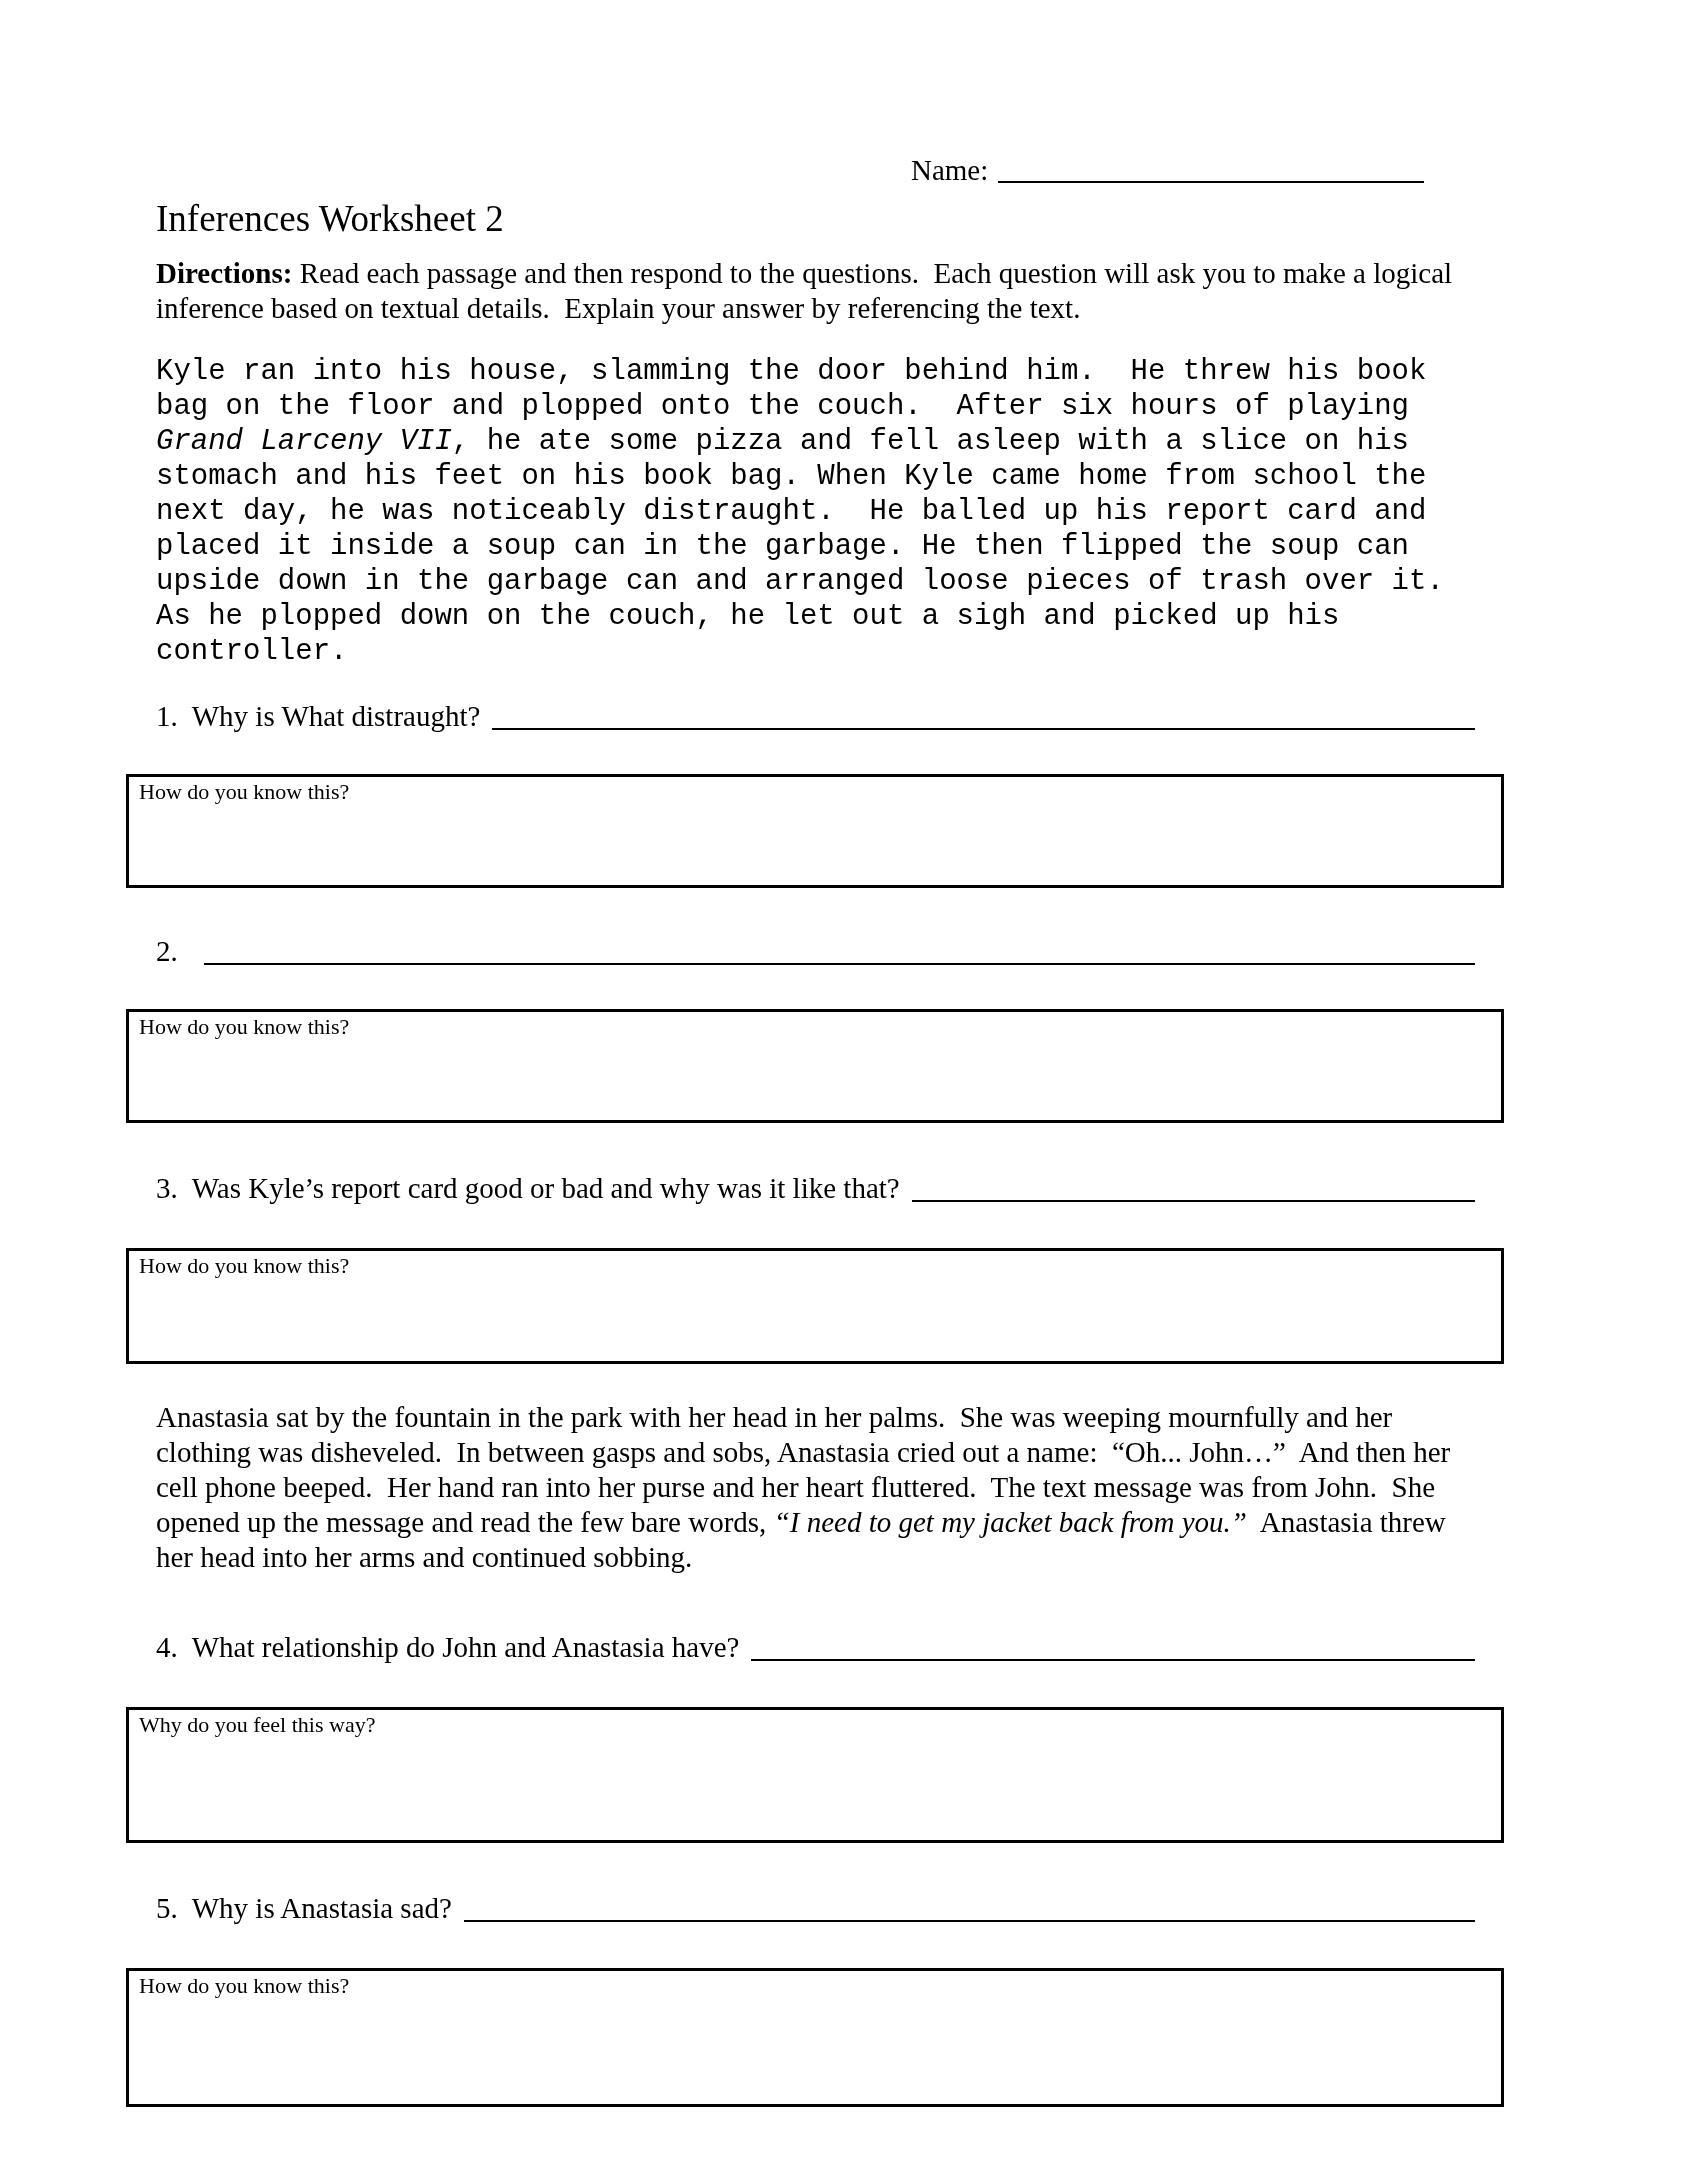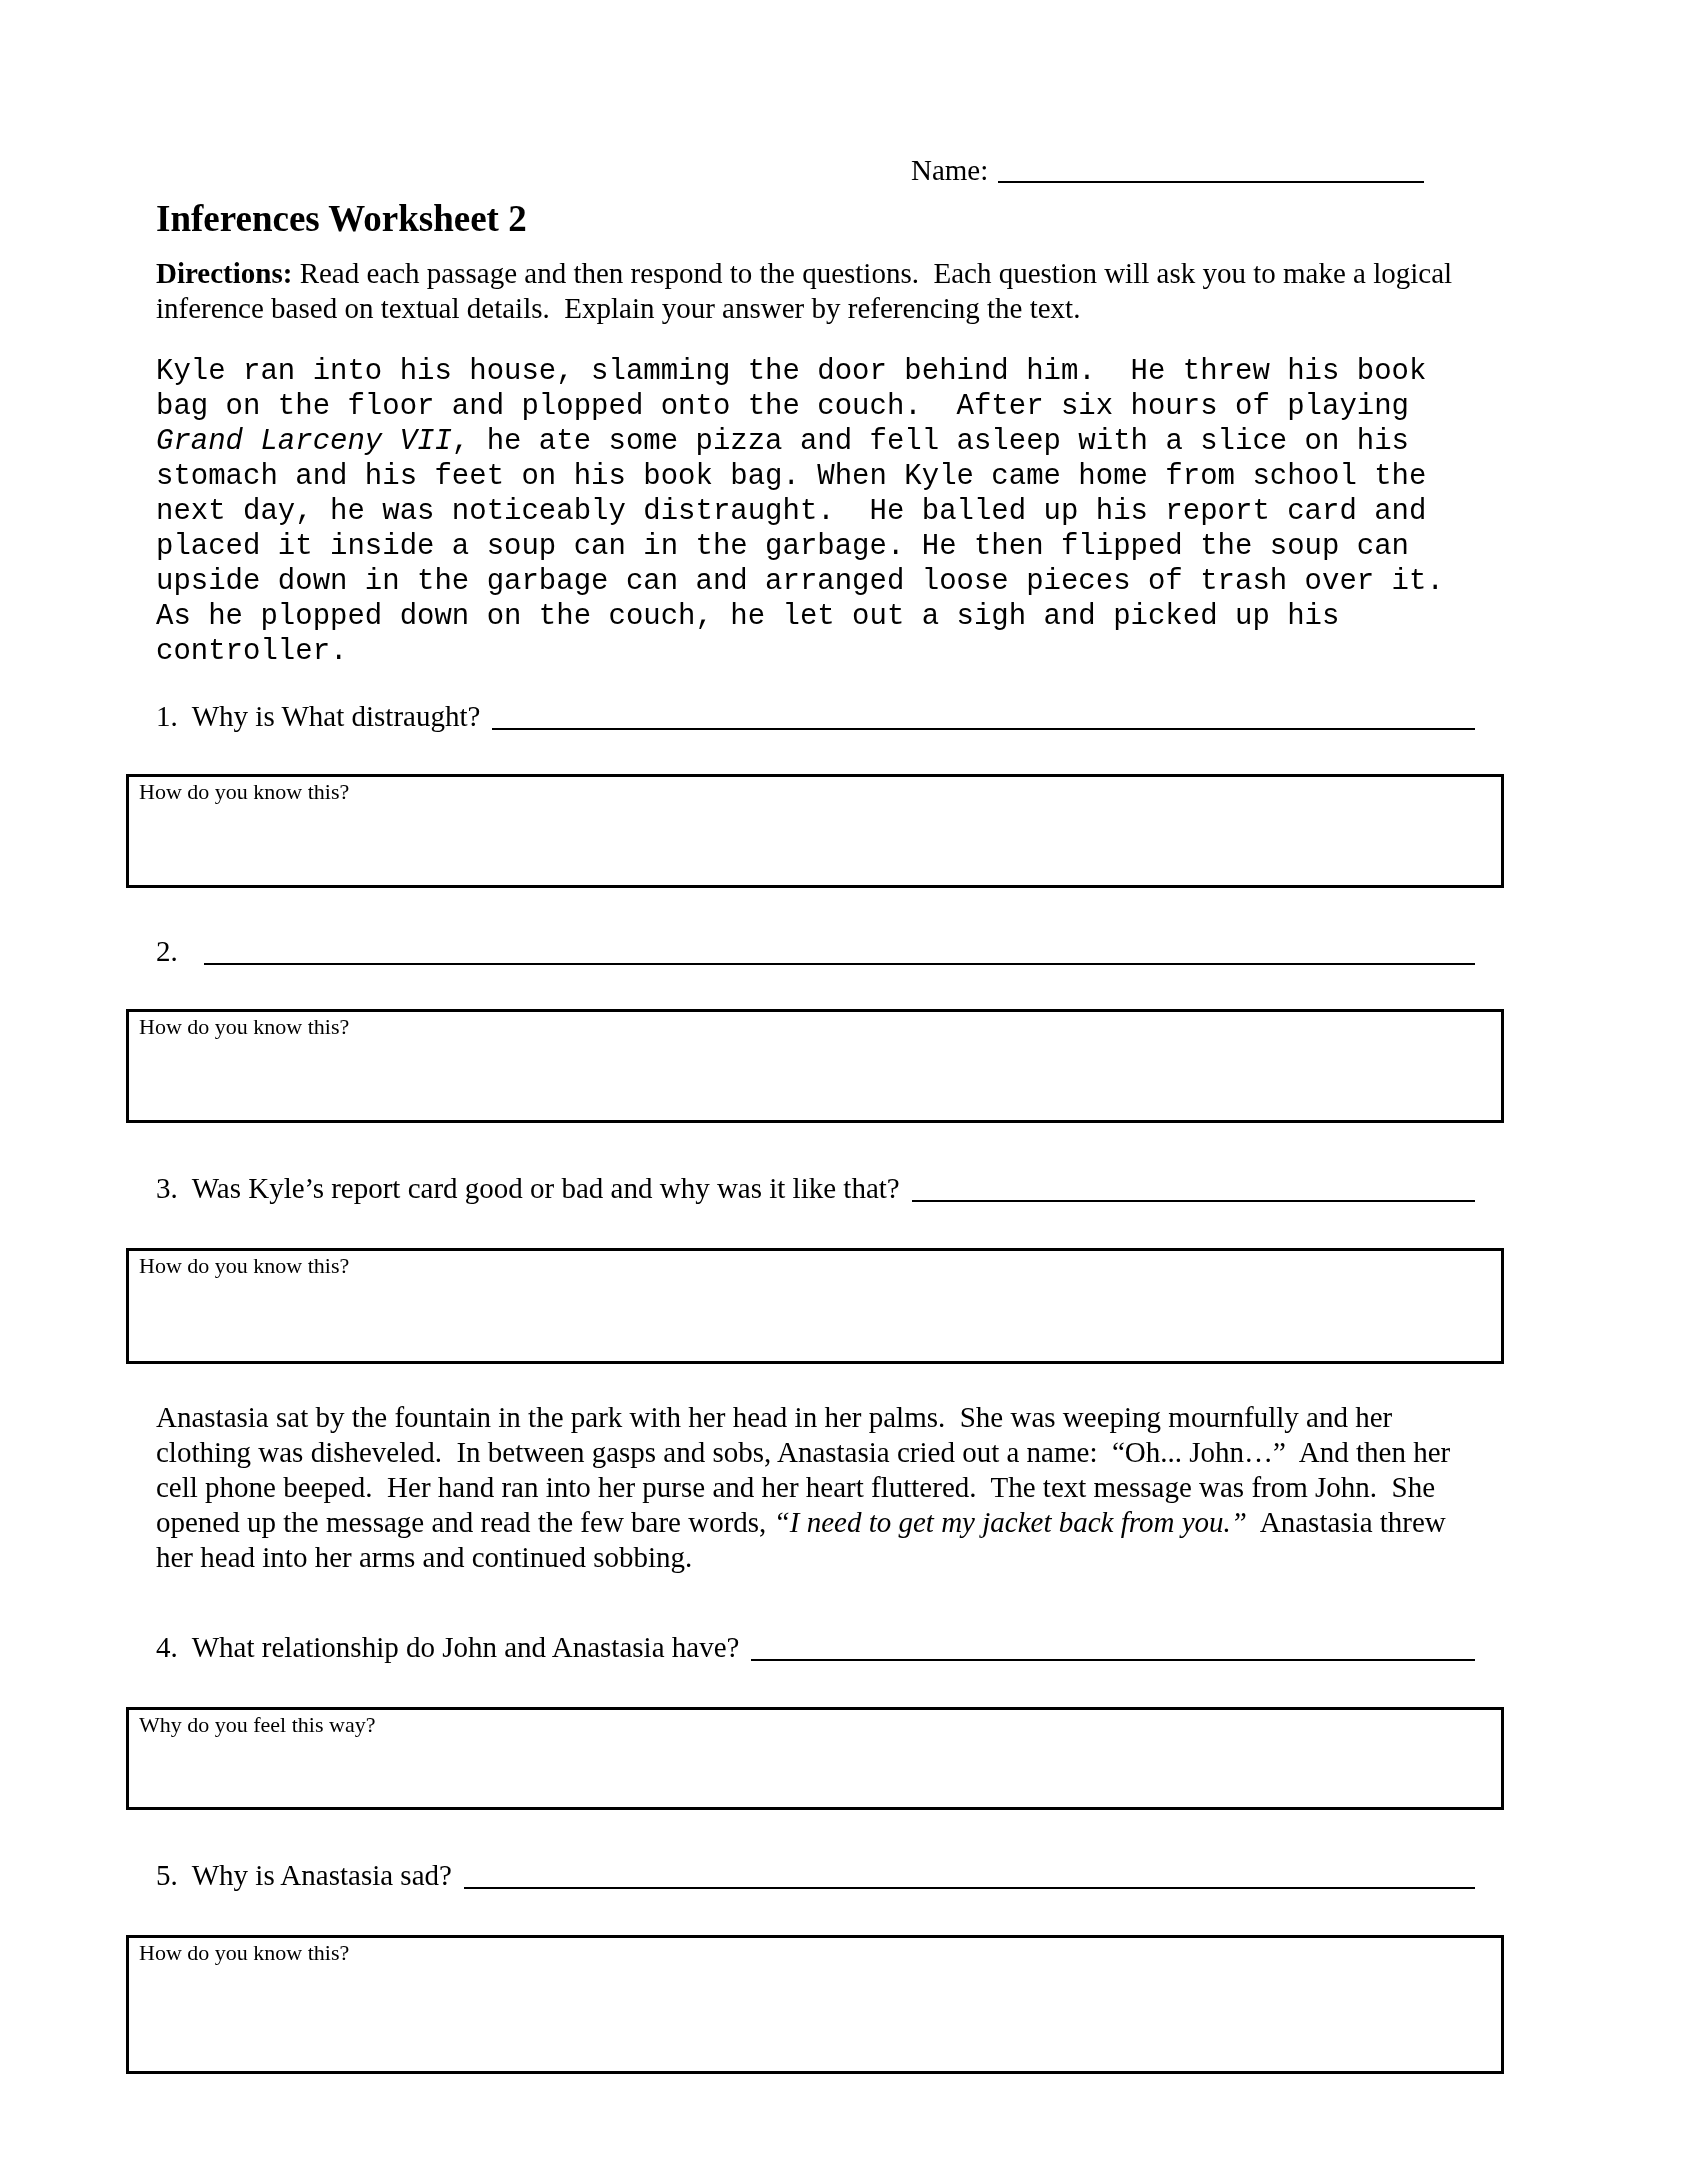--- a/index.html
+++ b/index.html
@@ -28,21 +28,21 @@
     flex: 1;
     align-self: flex-end;
     height: 0;
     border-bottom: 2px solid #000000;
     margin: 0 0 5px 10px;
   }
   .title {
     margin-top: 8px;
     font-size: 37px;
     line-height: 46px;
-    font-weight: bold;
+    font-weight: normal;
   }
   .directions {
     margin-top: 14px;
     white-space: pre-wrap;
   }
   .directions .dir-label { font-weight: bold; }
   .passage {
     white-space: pre-wrap;
   }
   .passage-1 { margin-top: 28px; font-family: Liberation Mono, monospace; }
@@ -64,21 +64,21 @@
     width: 1378px;
     border: 3px solid #000000;
     background: #ffffff;
     padding: 4px 10px;
     font-size: 22px;
     line-height: 22px;
   }
   .box-1 { margin-top: 40px; height: 114px; }
   .box-2 { margin-top: 40px; height: 114px; }
   .box-3 { margin-top: 42px; height: 116px; }
-  .box-4 { margin-top: 42px; height: 103px; }
+  .box-4 { margin-top: 42px; height: 136px; }
   .box-5 { margin-top: 42px; height: 139px; }
 </style>
 </head>
 <body>
 
 <div class="page">
 
   <div class="name-row">
     <span class="name-label">Name:</span>
     <span class="blank-line"></span>

